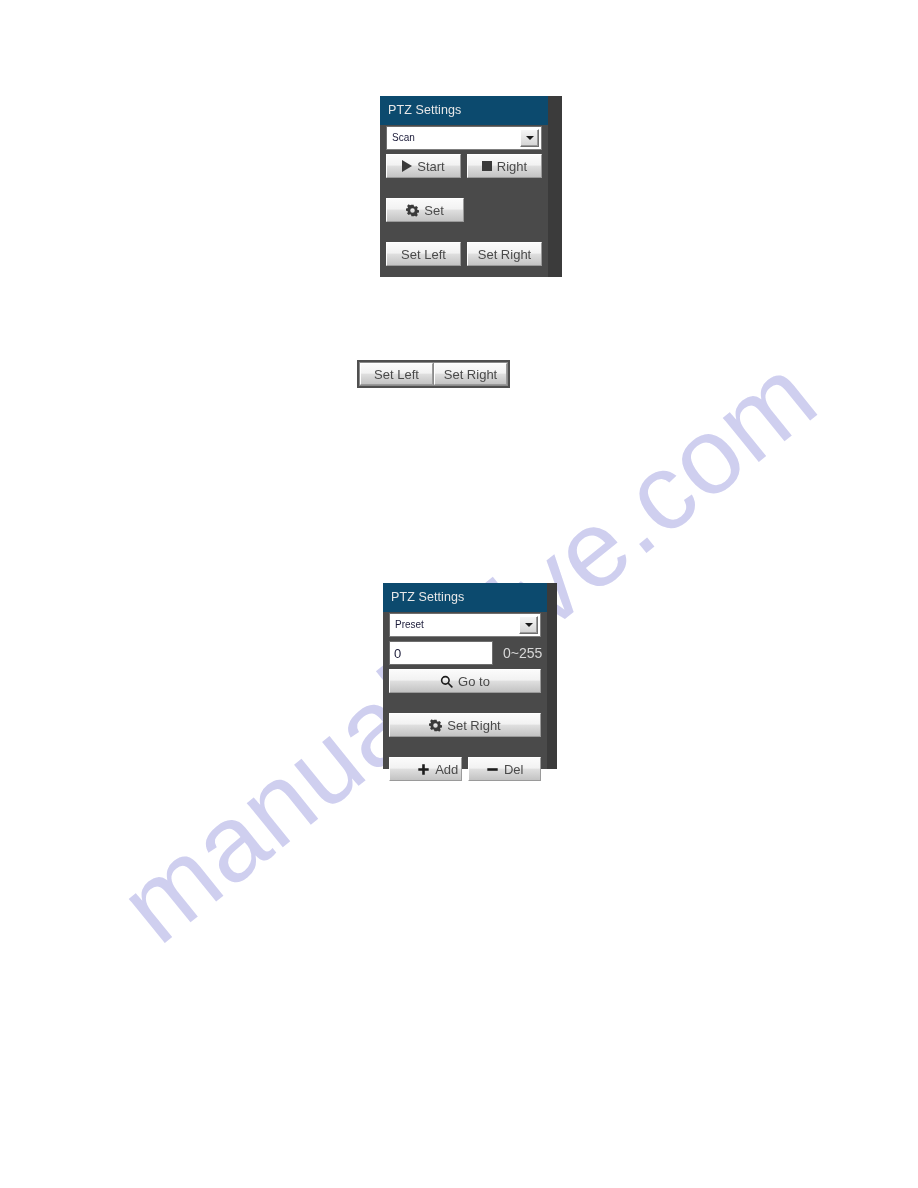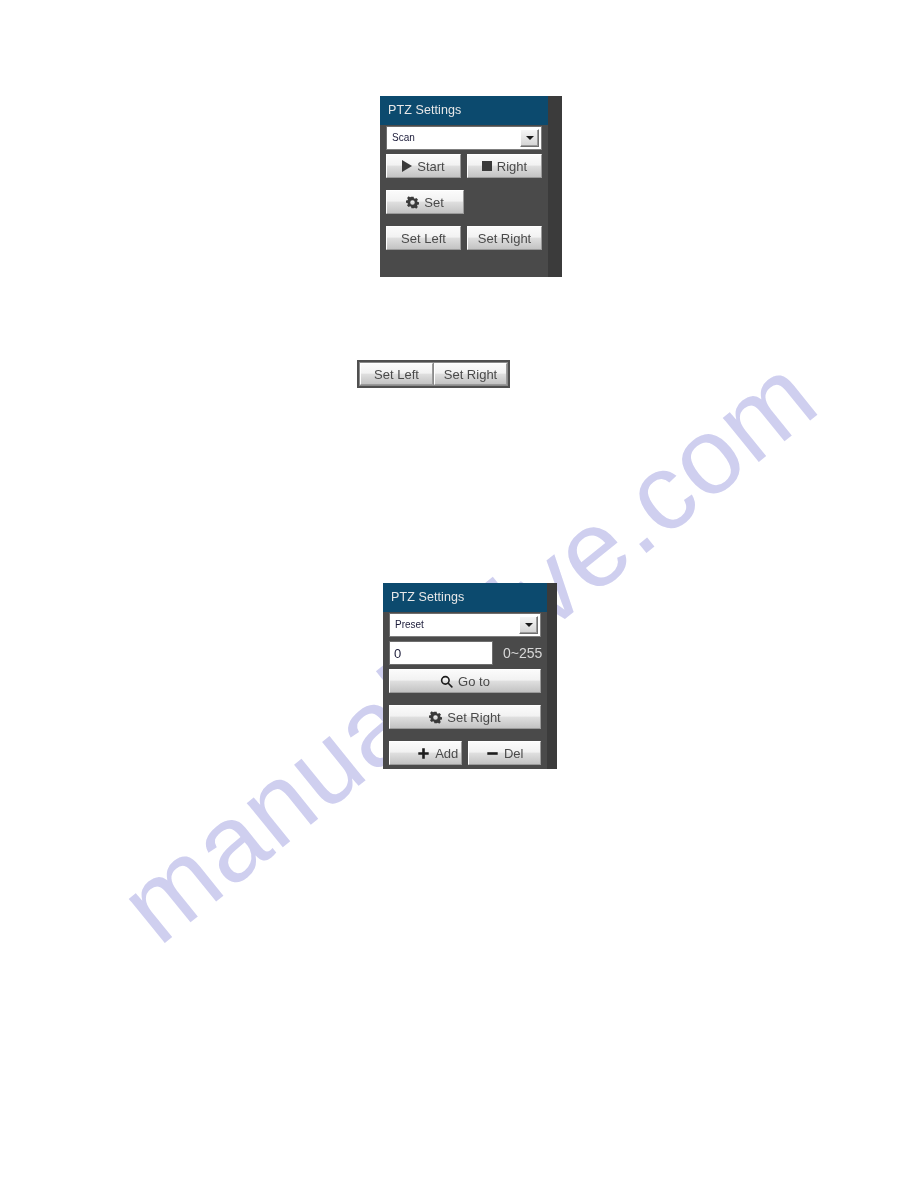--- a/index.html
+++ b/index.html
@@ -150,21 +150,21 @@
     color: #d8d8d8;
     font-size: 14px;
     margin-left: 10px;
     line-height: 1;
   }
 
   
   .btn-row {
     display: flex;
     gap: 6px;
-    margin-bottom: 12px;
+    margin-bottom: 20px;
   }
   .ptz-btn {
     height: 24px;
     background: linear-gradient(to bottom, #fbfbfb 0%, #f2f2f2 45%, #dedede 52%, #c3c3c3 100%);
     border: 1px solid #9a9a9a;
     border-top-color: #ffffff;
     border-left-color: #ffffff;
     box-sizing: border-box;
     display: flex;
     align-items: center;

